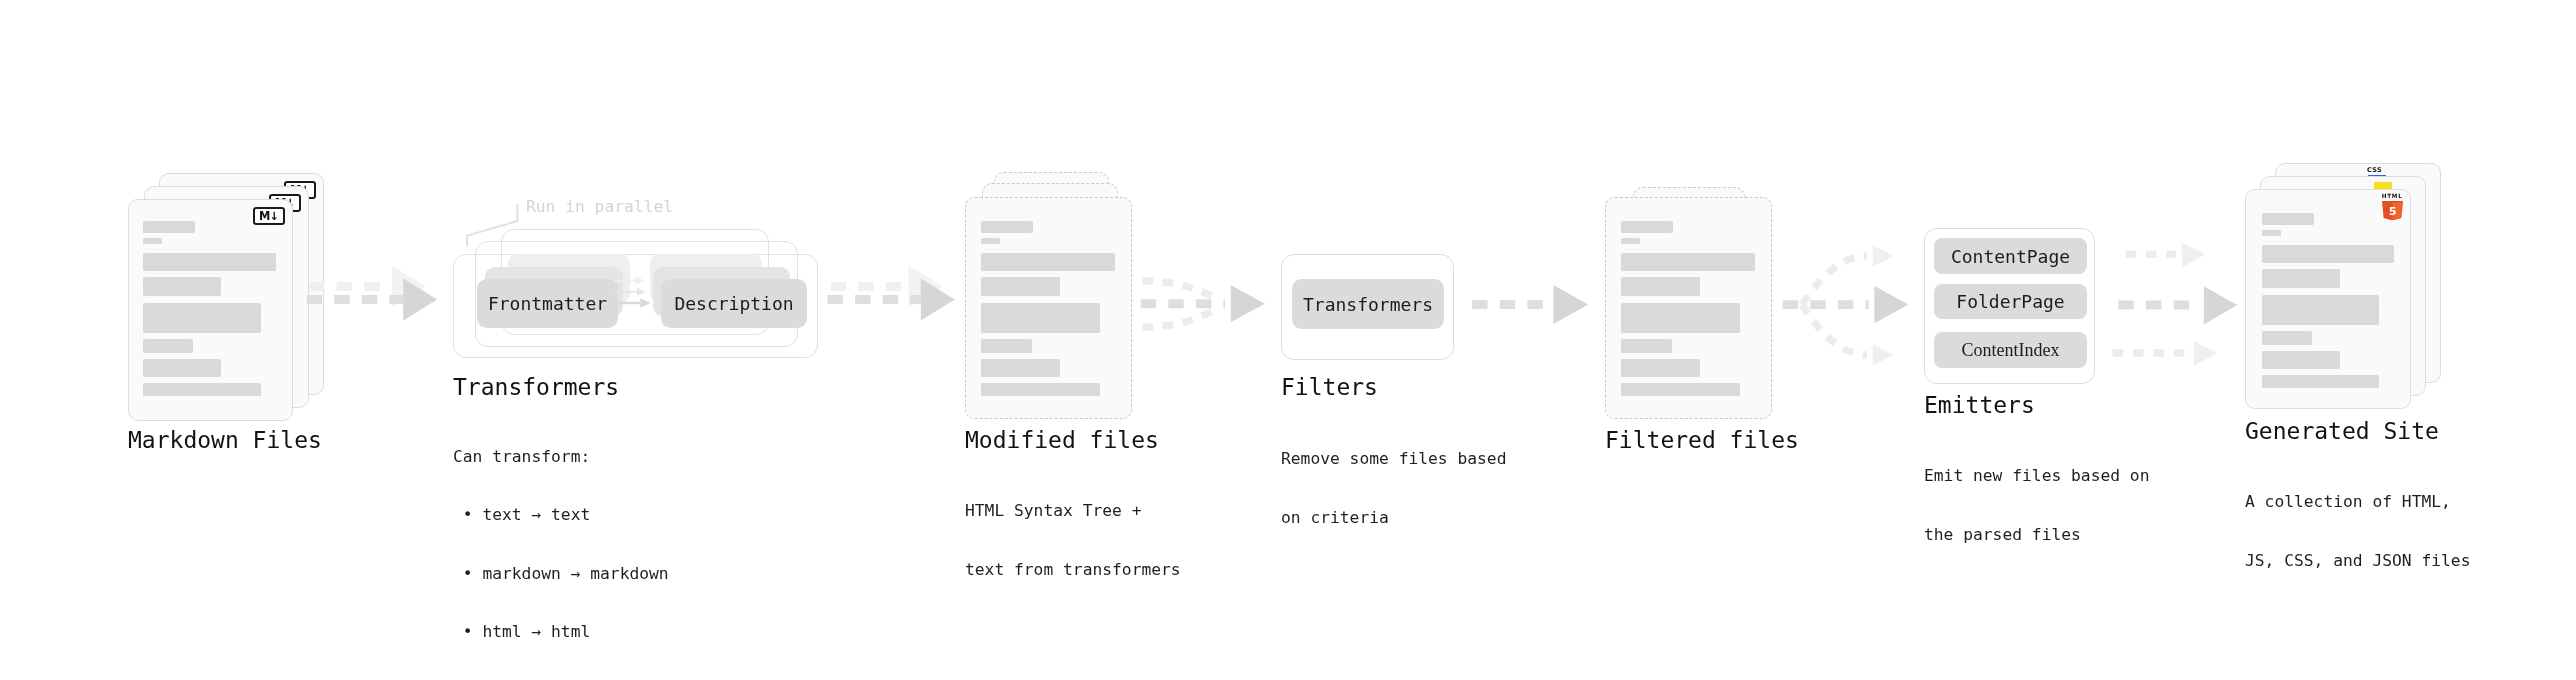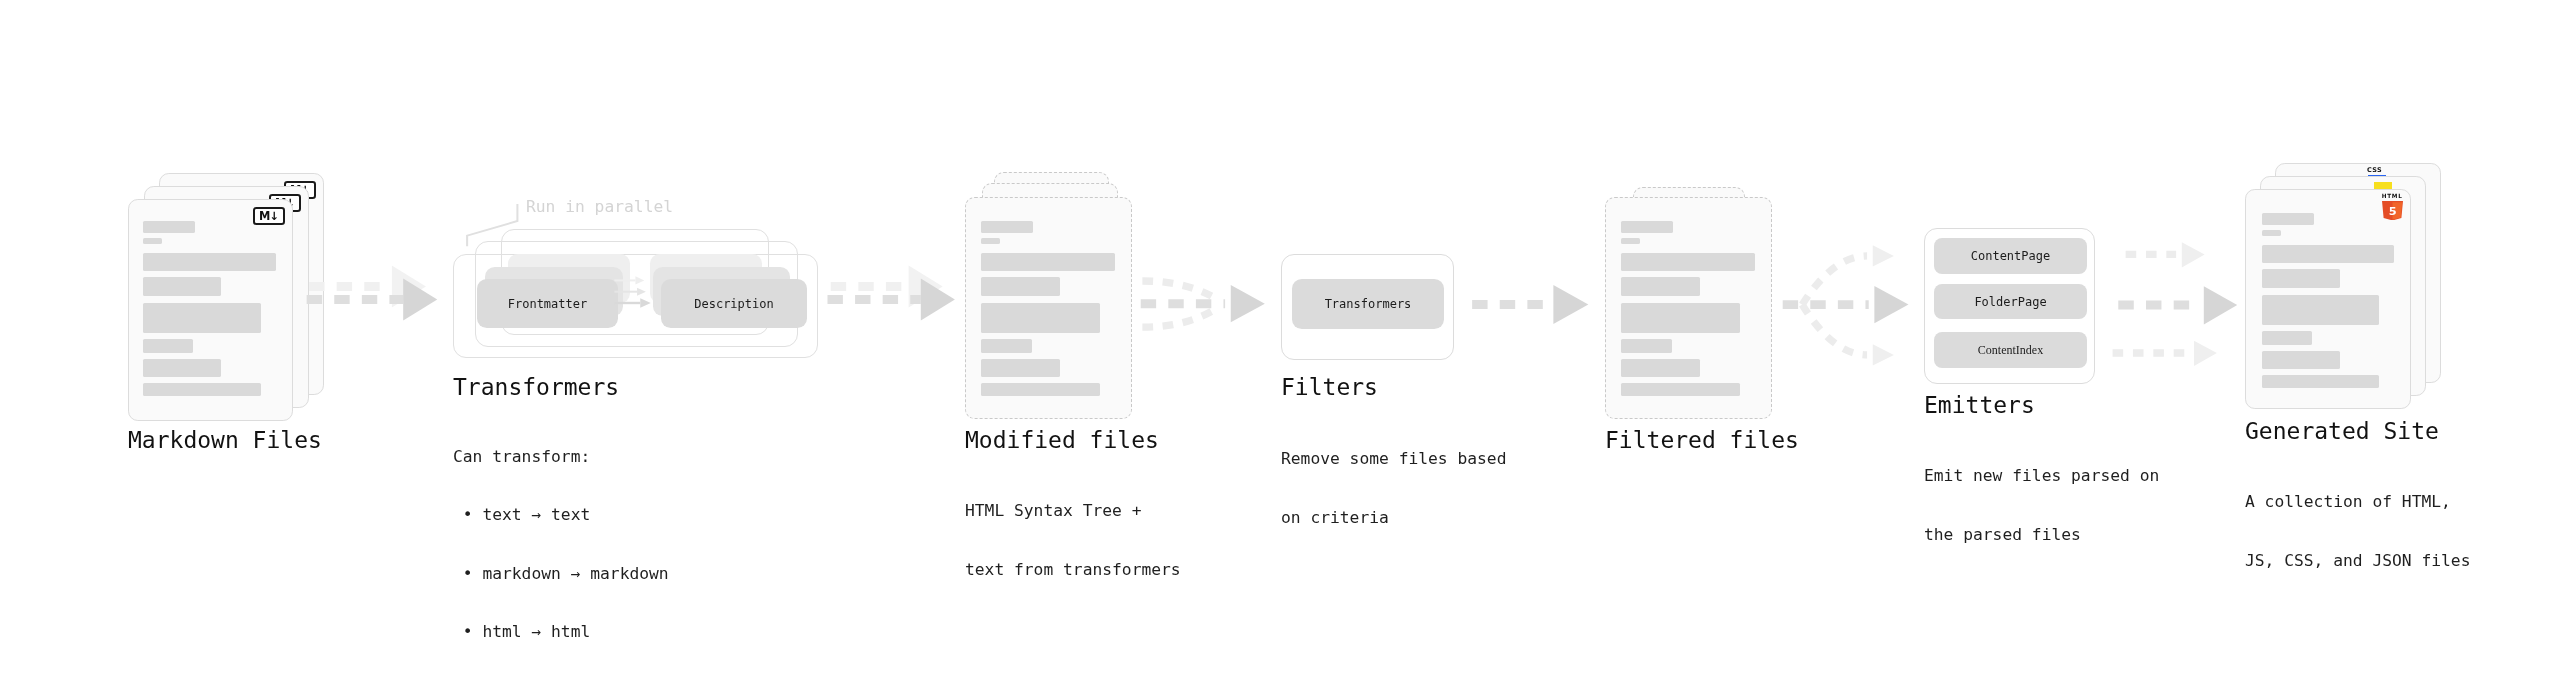--- a/index.html
+++ b/index.html
@@ -30,21 +30,21 @@
   
   .section-label{position:absolute;font-size:23px;color:var(--title-text);white-space:pre;}
   .section-desc{position:absolute;font-size:16.3px;color:var(--body-text);white-space:pre;}
   .section-desc div{line-height:21px;}
   .desc-tight div{line-height:20.3px;}
   .annotation{position:absolute;font-size:16.3px;color:var(--annotation-text);white-space:pre;}
   
   .outline-box{position:absolute;border:1.6px solid var(--outline);border-radius:13px;box-sizing:border-box;}
   .group-box{position:absolute;background:#fff;border:1.6px solid var(--card-border);border-radius:13px;box-sizing:border-box;}
   .node-button{position:absolute;background:var(--button-bg);border-radius:9.8px;
-    display:flex;align-items:center;justify-content:center;font-size:12px;color:var(--button-text);}
+    display:flex;align-items:center;justify-content:center;font-size:18px;color:var(--button-text);}
   .ghost{position:absolute;border-radius:9.8px;}
   .ghost.g1{background:var(--ghost1);}
   .ghost.g2{background:var(--ghost2);}
   
   .arrow-svg{position:absolute;overflow:visible;}
   .dash-main{stroke:var(--arrow);stroke-width:11;stroke-dasharray:19 15;fill:none;}
   .dash-ghost{stroke:var(--arrow-ghost);stroke-width:11;stroke-dasharray:19 15;fill:none;}
   .dash-light{stroke:var(--arrow-light);stroke-width:9;stroke-dasharray:13 12;fill:none;}
   .head-main{fill:var(--arrow-head);}
   .head-ghost{fill:#f2f2f2;}
@@ -202,21 +202,21 @@
     <polygon class="head-main" points="121,64 121,110 163,87"></polygon>
   </svg>
 
   <div>
     <div class="group-box" style="left:1924px;top:228px;width:171px;height:156px;"></div>
     <div class="node-button" style="left:1934px;top:238px;width:153px;height:36px;border-radius:8.1px;">ContentPage</div>
     <div class="node-button" style="left:1934px;top:284px;width:153px;height:35px;border-radius:8.1px;">FolderPage</div>
     <div class="node-button" style="left:1934px;top:332px;width:153px;height:36px;border-radius:8.1px;font-family:Liberation Serif, serif;">ContentIndex</div>
     <div class="section-label" style="left:1924px;top:392px;">Emitters</div>
     <div class="section-desc" style="left:1924px;top:427px;">
-      <div>Emit new files parsed on</div>
+      <div>Emit new files based on</div>
       <div>the parsed files</div>
     </div>
   </div>
 
   <svg class="arrow-svg" style="left:2106px;top:230px;" width="137" height="145" viewBox="0 0 168 178">
     <line class="dash-light" x1="24" y1="30" x2="86" y2="30"></line>
     <polygon class="head-light" points="93,15 93,46 121,30"></polygon>
     <line class="dash-main" x1="15" y1="92" x2="115" y2="92"></line>
     <polygon class="head-main" points="120,69 120,116 161,92"></polygon>
     <line class="dash-light" x1="8" y1="151" x2="102" y2="151"></line>

